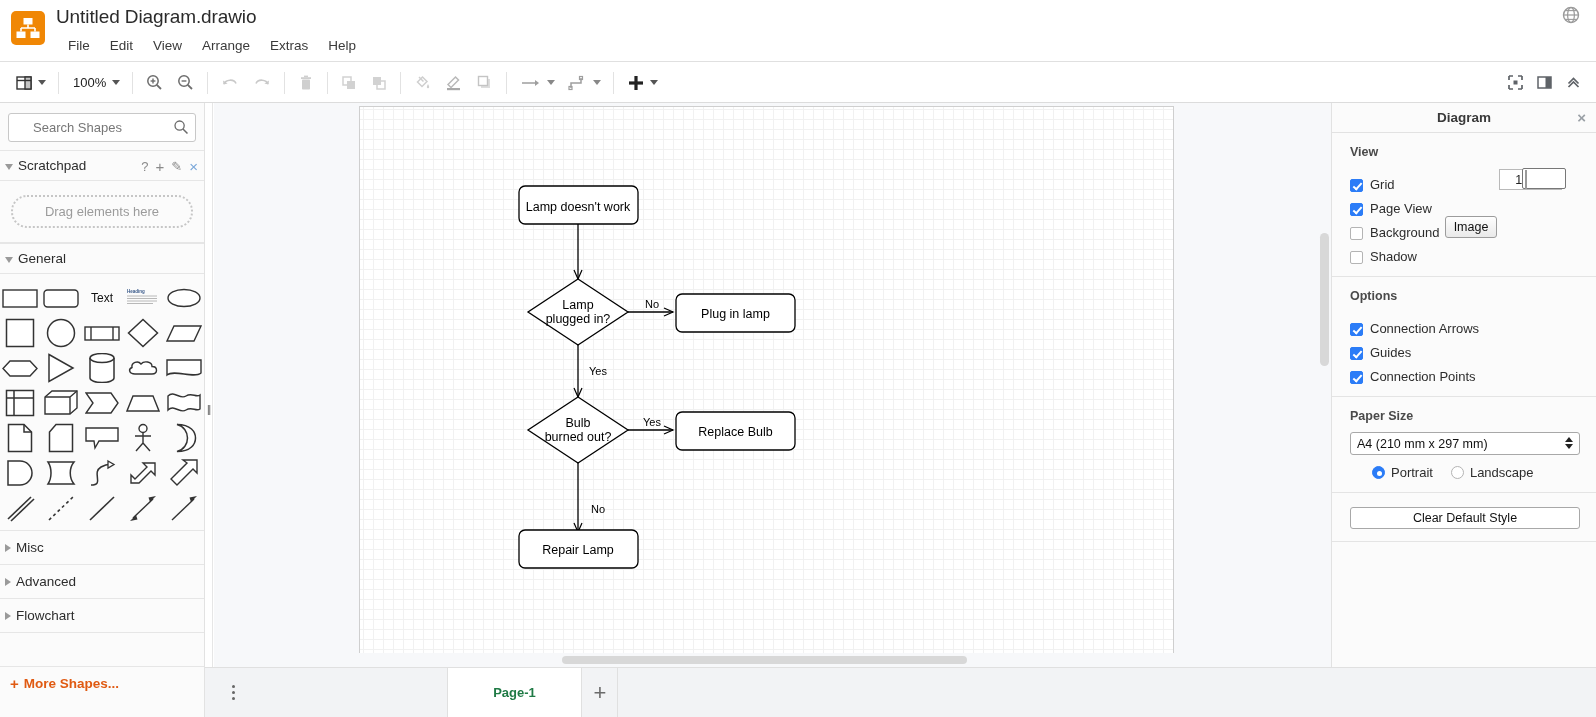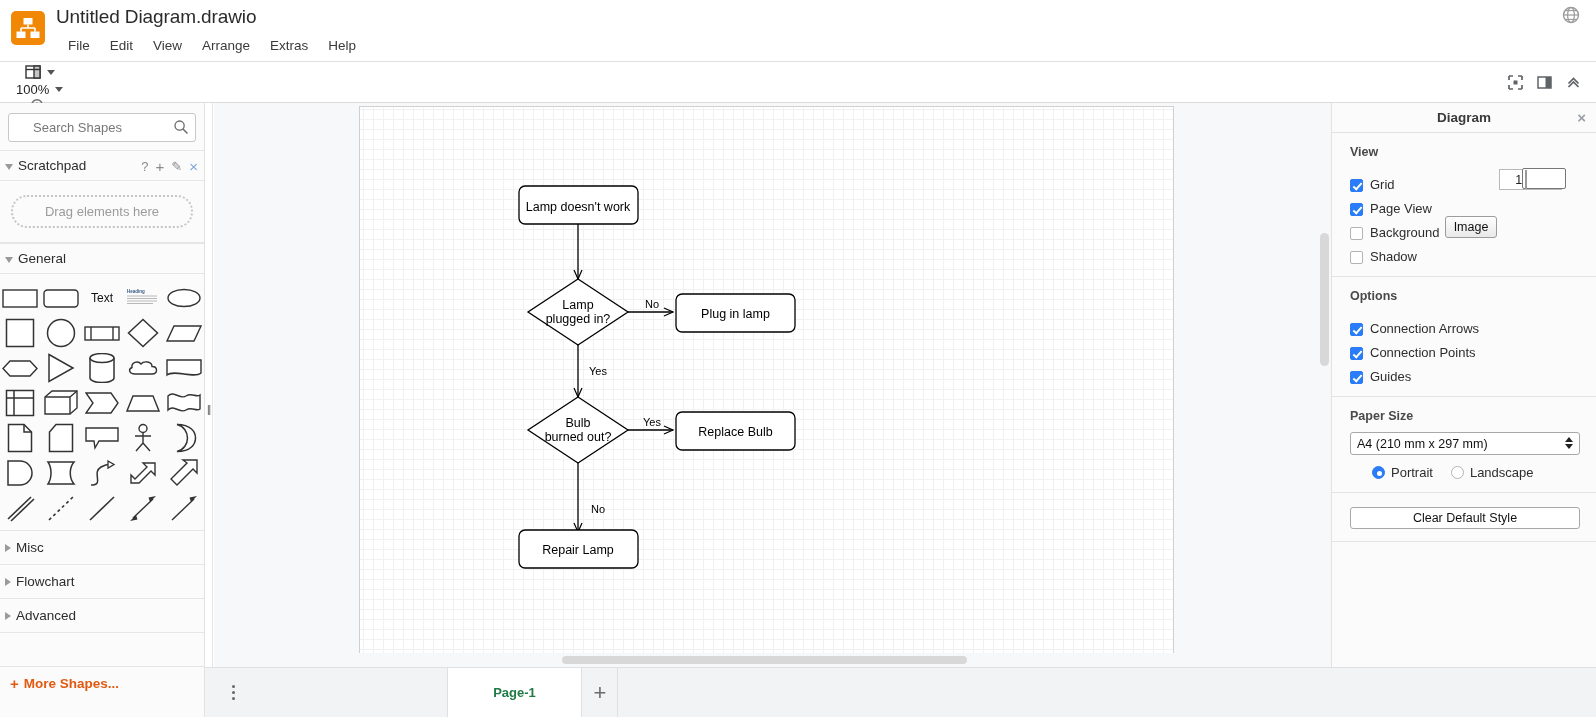--- a/index.html
+++ b/index.html
@@ -47,21 +47,21 @@
     position: absolute; right: 15px; top: 5px;
     width: 20px; height: 20px; cursor: pointer;
   }
 
   
   #toolbar {
     position: absolute; left: 0; top: 62px; width: 1596px; height: 41px;
     background: #ffffff;
     border-bottom: 1px solid #dcdcdc;
   }
-  .tb-group { position: absolute; top: 0; height: 41px; display: flex; align-items: center; flex-direction: column; }
+  .tb-group { position: absolute; top: 0; height: 41px; display: flex; align-items: center; }
   .tb-btn {
     display: flex; align-items: center; justify-content: center;
     height: 30px; padding: 0 4px; margin: 0 2px;
     cursor: pointer; border-radius: 2px;
   }
   .tb-sep {
     width: 1px; height: 22px; background: #e2e2e2; margin: 0 6px;
     align-self: center;
   }
   .tb-zoom-label { font-size: 13px; color: #222; padding: 0 2px; }
@@ -820,25 +820,25 @@
           </svg>
         </div>
     </div>
 
     <div class="section-row">
       <span class="tri"></span>
       <span>Misc</span>
     </div>
     <div class="section-row">
       <span class="tri"></span>
-      <span>Flowchart</span>
+      <span>Advanced</span>
     </div>
     <div class="section-row">
       <span class="tri"></span>
-      <span>Advanced</span>
+      <span>Flowchart</span>
     </div>
     <div id="sidebar-spacer"></div>
     <div id="more-shapes">
       <span class="plus">+</span>
       <span>More Shapes...</span>
     </div>
   </div>
 
   <div id="splitter">
     <span class="grip">||</span>
@@ -956,25 +956,25 @@
     </div>
 
     <div class="fp-section">
       <div class="fp-heading">Options</div>
       <div class="chk-row">
         <span class="chk checked"></span>
         <span class="chk-label">Connection Arrows</span>
       </div>
       <div class="chk-row">
         <span class="chk checked"></span>
-        <span class="chk-label">Connection Points</span>
+        <span class="chk-label">Guides</span>
       </div>
       <div class="chk-row">
         <span class="chk checked"></span>
-        <span class="chk-label">Guides</span>
+        <span class="chk-label">Connection Points</span>
       </div>
     </div>
 
     <div class="fp-section">
       <div class="fp-heading">Paper Size</div>
       <div id="paper-select">
         <span>A4 (210 mm x 297 mm)</span>
         <span class="arrows">
           <span class="u"></span>
             <span class="d"></span>

